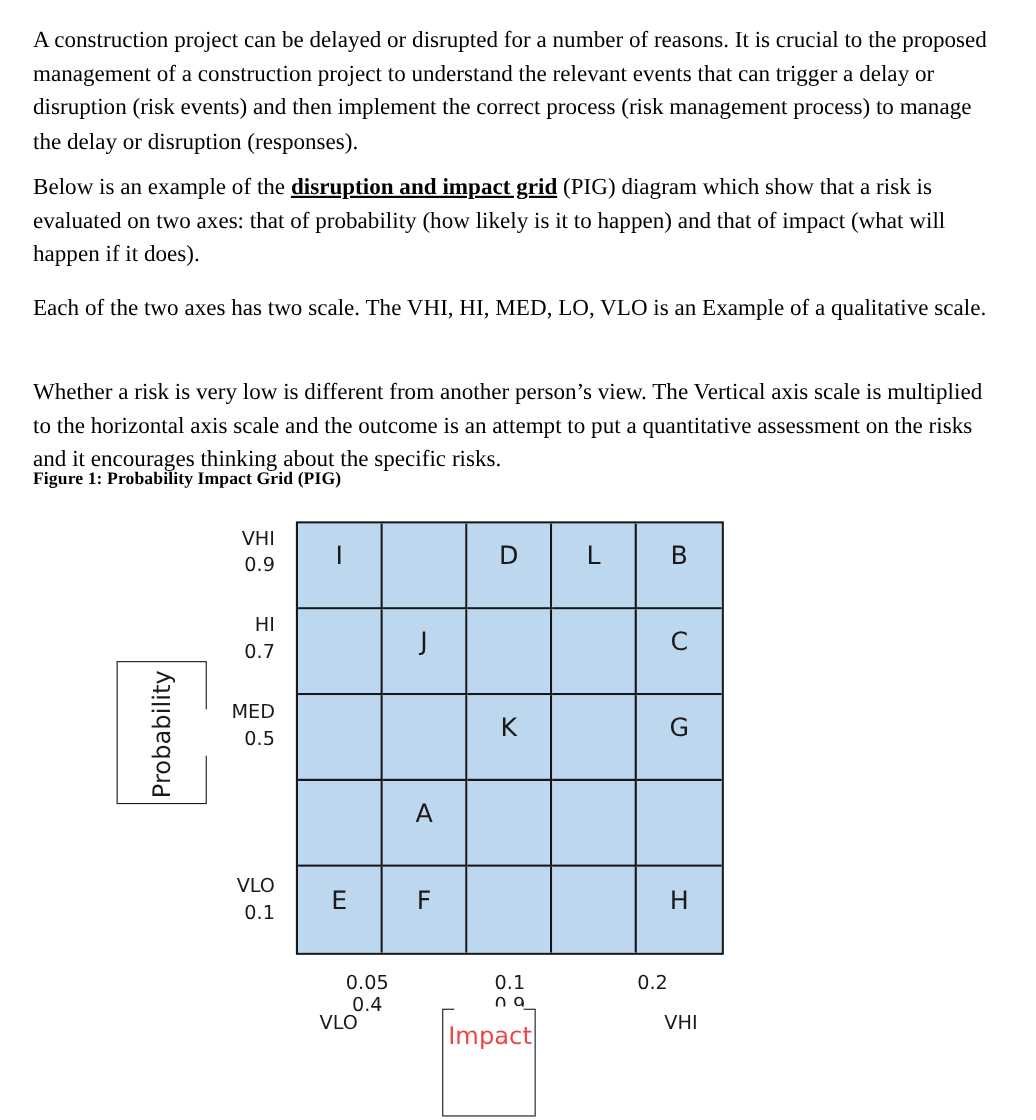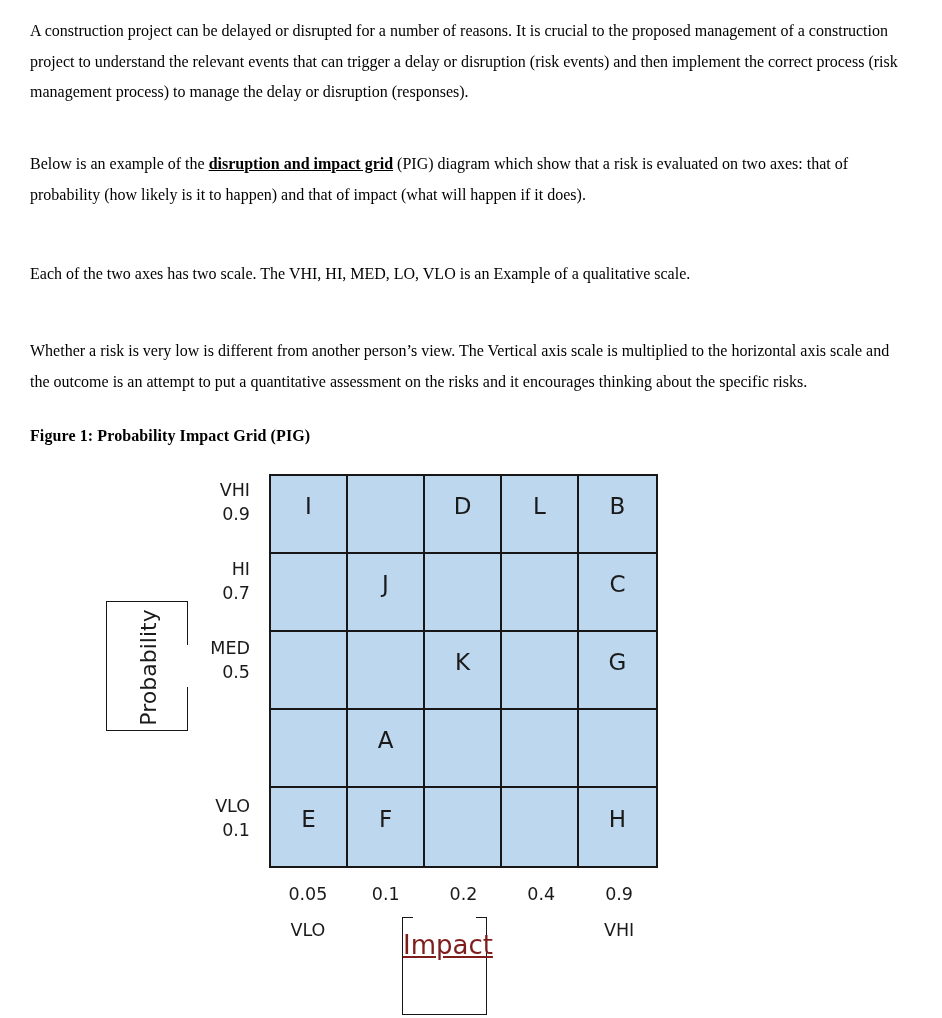--- a/index.html
+++ b/index.html
@@ -14,21 +14,21 @@
     overflow: hidden;
     font-family: "Liberation Serif", "DejaVu Serif", serif;
     color: #000000;
   }
 
   
   .prose {
     position: absolute;
     left: 30px;
     width: 880px;
-    font-size: 16px;
+    font-size: 21px;
     line-height: 30.5px;
     text-align: left;
     color: #000;
   }
   .p1 { top: 0px; }
   .p2 { top: 133px; }
   .p3 { top: 243px; }
   .p4 { top: 320px; font-family: Liberation Serif, serif; }
 
   .emph {
@@ -147,21 +147,21 @@
   }
 
   
   .x-labels {
     position: absolute;
     left: 269px;
     top: 884px;
     width: 389px;
     height: 24px;
     display: grid;
-    grid-template-columns: repeat(5, 1fr);
+    grid-template-columns: repeat(3, 1fr);
   }
   .x-tick {
     text-align: center;
     font-size: 17.5px;
     color: #1a1a1a;
   }
 
   .x-ends {
     position: absolute;
     left: 269px;
@@ -195,23 +195,22 @@
     width: 63px;
     height: 5px;
     background: #ffffff;
   }
   .impact-text {
     position: absolute;
     left: 0;
     top: 12px;
     width: 85px;
     text-align: center;
-    font-size: 26px;
-    color: #7f1d1d;
-    text-decoration: underline;
+    font-size: 22px;
+    color: #ef4444;
   }
 </style>
 </head>
 <body>
 
 <p class="prose p1">A construction project can be delayed or disrupted for a number of reasons. It is crucial to the proposed management of a construction project to understand the relevant events that can trigger a delay or disruption (risk events) and then implement the correct process (risk management process) to manage the delay or disruption (responses).</p>
 
 <p class="prose p2"><span>Below is an example of the </span><span class="emph">disruption and impact grid</span><span> (PIG) diagram which show that a risk is evaluated on two axes: that of probability (how likely is it to happen) and that of impact (what will happen if it does).</span></p>
 
 <p class="prose p3">Each of the two axes has two scale. The VHI, HI, MED, LO, VLO is an Example of a qualitative scale.</p>

